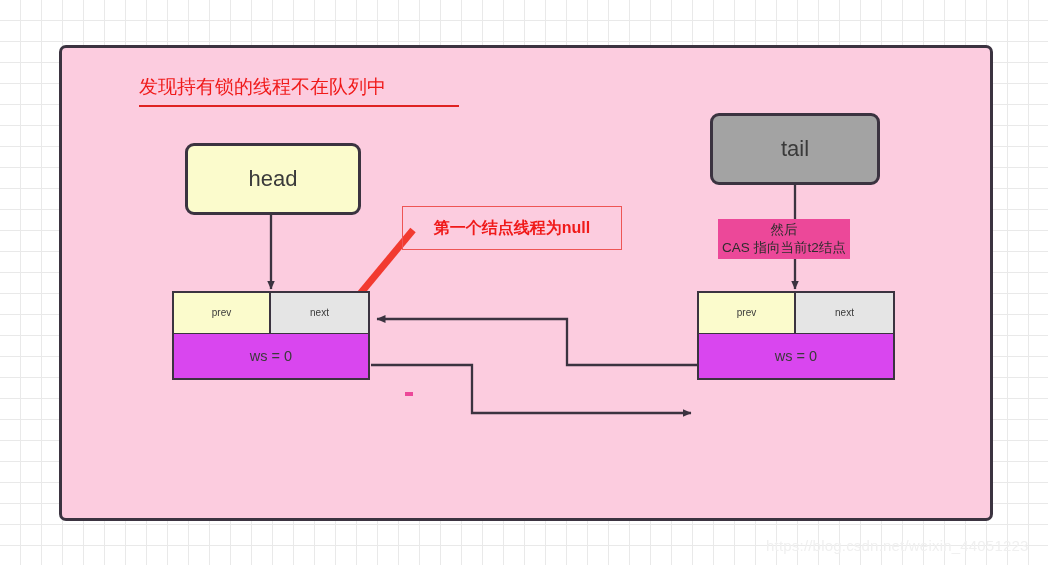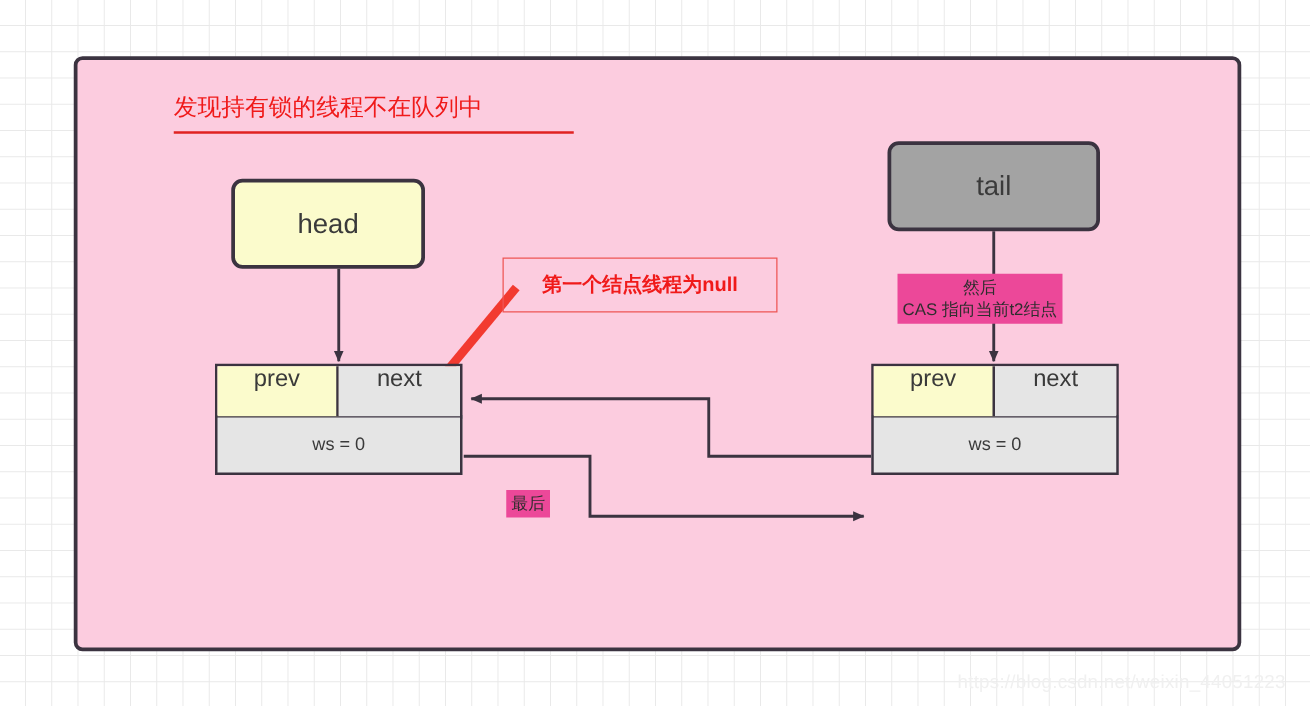--- a/index.html
+++ b/index.html
@@ -68,21 +68,21 @@
     border-radius: 9px;
     box-sizing: border-box;
     display: flex;
     align-items: center;
     justify-content: center;
     font-size: 22px;
     color: #3a3a3a;
   }
   #head-box {
     left: 185px; top: 143px;
-    width: 155px; height: 72px;
+    width: 176px; height: 72px;
     background: #fbfbcc;
   }
   #tail-box {
     left: 710px; top: 113px;
     width: 170px; height: 72px;
     background: #a3a3a3;
   }
   
   .node {
     position: absolute;
@@ -105,36 +105,37 @@
   }
   .row-ptr {
     height: 44px;
     margin-top: -2.5px;
     padding: 0;
   }
   .row-ptr .half {
     flex: 1 1 50%;
     height: 100%;
     display: flex;
-    justify-content: center;
-    box-sizing: border-box;
-    font-size: 19px;
+    align-items: center;
+    justify-content: center;
+    box-sizing: border-box;
+    font-size: 10px;
     color: #3a3a3a;
   }
   .half-prev {
     background: #fbfbcc;
     border-right: 2.5px solid #3b3340;
   }
   .half-next {
     background: #e5e5e5;
   }
   .row-ws {
     height: 48px;
     margin-top: -2.5px;
-    background: #e5e5e5;
+    background: #d946ef;
   }
   
   #callout {
     position: absolute;
     left: 402px;
     top: 206px;
     width: 220px;
     height: 44px;
     border: 1.5px solid #e55;
     box-sizing: border-box;
@@ -239,16 +240,15 @@
 <div id="callout">
   <span>第一个结点线程为null</span>
 </div>
 
 <div class="edge-label" id="label-cas">
   <div>然后</div>
   <div>CAS 指向当前t2结点</div>
 </div>
 
 <div class="edge-label" id="label-last">
-  <div>最后</div>
 </div>
 
 <div id="watermark">https://blog.csdn.net/weixin_44051223</div>
 
 </body></html>

